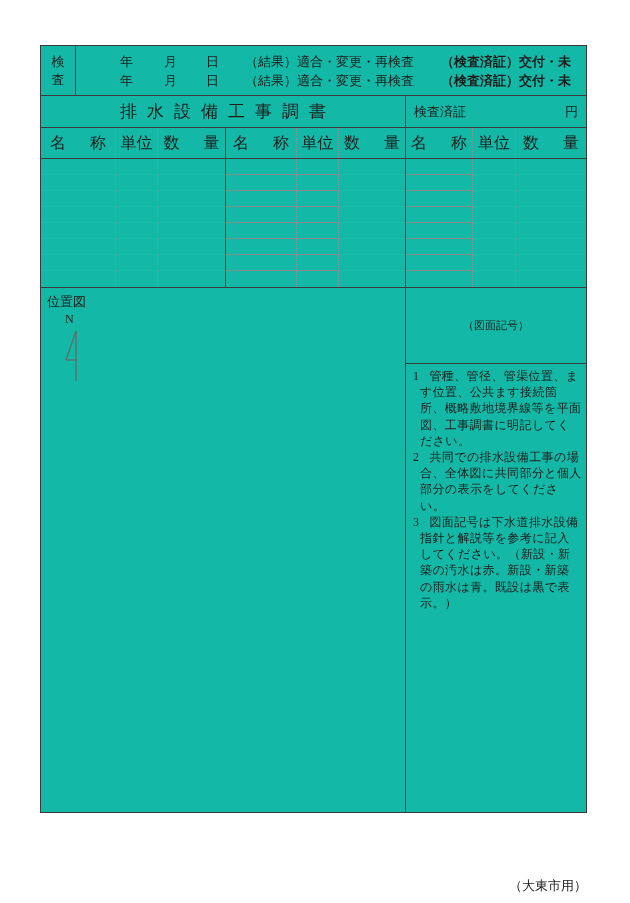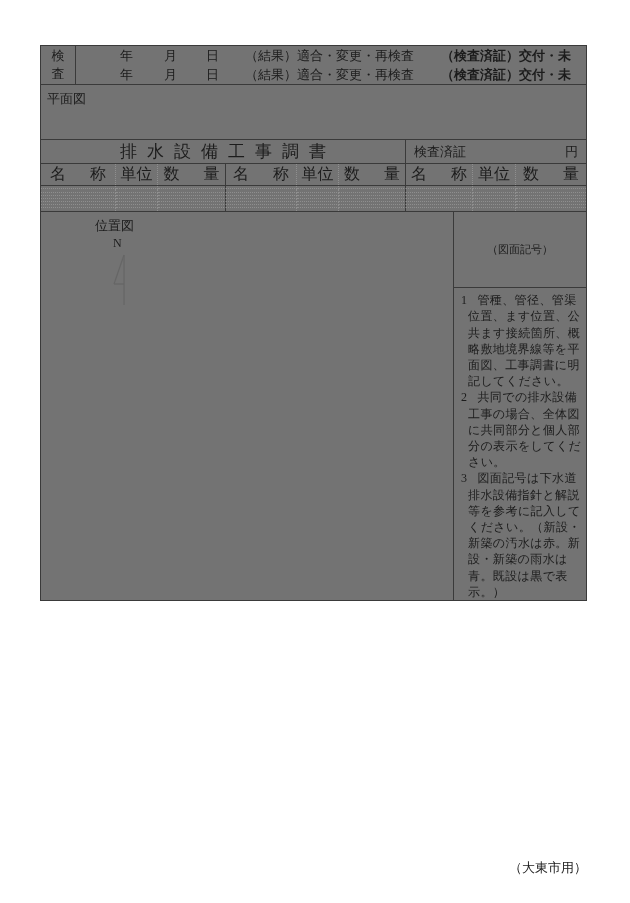--- a/index.html
+++ b/index.html
@@ -7,25 +7,25 @@
   body {
     width: 630px; height: 903px;
     position: relative;
     font-family: "Liberation Serif", "DejaVu Serif", serif;
     color: #1c1c1c;
     overflow: hidden;
   }
   .form {
     position: absolute;
     left: 40px; top: 45px;
-    width: 547px; height: 556px;
+    width: 547px; height: 768px;
     border: 1px solid #3a3a3a;
     display: flex;
     flex-direction: column;
-    background: #737373;
+    background: #14b8a6;
   }
   
   .insp-row {
     height: 50px;
     border-bottom: 1px solid #3a3a3a;
     display: flex;
   }
   .insp-label-cell {
     width: 35px;
     border-right: 1px solid #3a3a3a;
@@ -95,21 +95,20 @@
   }
   .trow { height: 16px; display: flex; flex: 1; }
   .tbody .trow:not(:last-child) .c { border-bottom: 1px dotted #8f8f8f; }
   
   .bottom { flex: 1; display: flex; }
   .location-cell {
     width: 365px;
     border-right: 1px solid #3a3a3a;
     padding: 5px 6px;
     font-size: 13px;
-    margin-left: 48px;
   }
   .north-label { margin-left: 18px; margin-top: 1px; font-size: 12px; }
   .north-arrow { margin-left: 12px; display: block; }
   .right-col { flex: 1; display: flex; flex-direction: column; }
   .symbol-box {
     height: 76px;
     border-bottom: 1px solid #3a3a3a;
     display: flex; align-items: center; justify-content: center;
     font-size: 11px;
   }
@@ -118,21 +117,21 @@
     padding: 4px 4px 0 7px;
     font-size: 12px;
     line-height: 16.2px;
     letter-spacing: 0.4px;
   }
   .note { padding-left: 7px; text-indent: -7px; }
   .note-num { margin-right: 10px; }
   
   .footer-label {
     position: absolute;
-    top: 859px; right: 43px;
+    top: 877px; right: 43px;
     font-size: 13px;
   }
 </style>
 </head>
 <body>
 
 <div class="form">
 
   <div class="insp-row">
     <div class="insp-label-cell">
@@ -149,23 +148,20 @@
       <div class="insp-line">
         <span class="t-year">年</span>
         <span class="t-month">月</span>
         <span class="t-day">日</span>
         <span class="t-result">（結果）適合・変更・再検査</span>
         <span class="t-cert">（検査済証）交付・未</span>
       </div>
     </div>
   </div>
 
-  <div class="planview">
-    <span>平面図</span>
-  </div>
 
   <div class="survey-header">
     <div class="survey-title-cell">
       <span>排水設備工事調書</span>
     </div>
     <div class="total-cost-cell">
       <span>検査済証</span>
       <span class="total-cost-unit">円</span>
     </div>
   </div>

